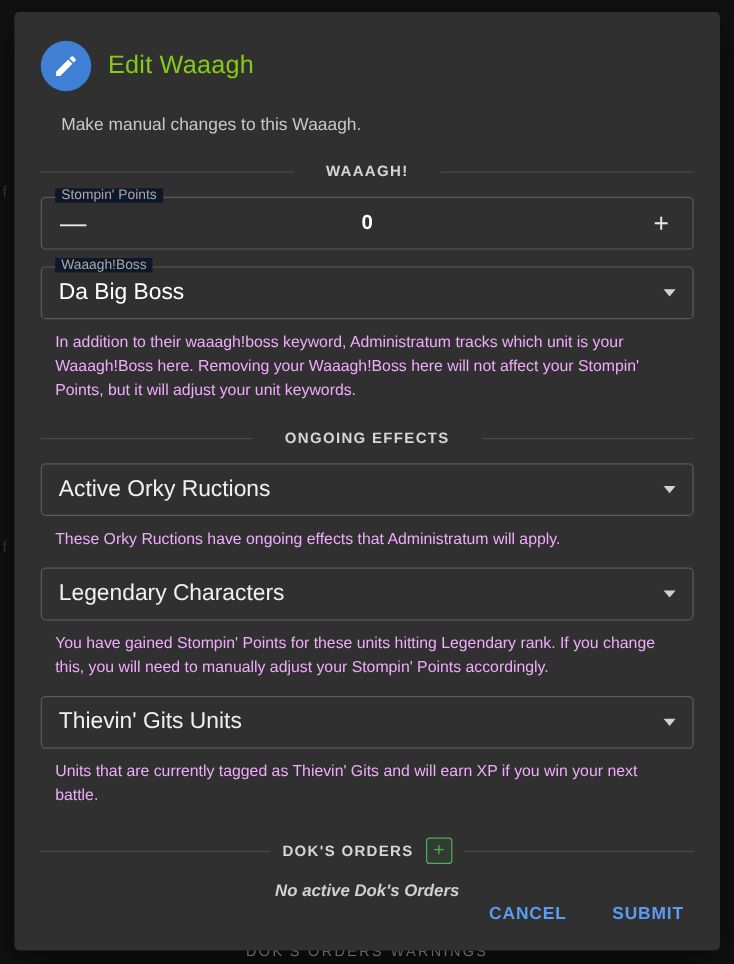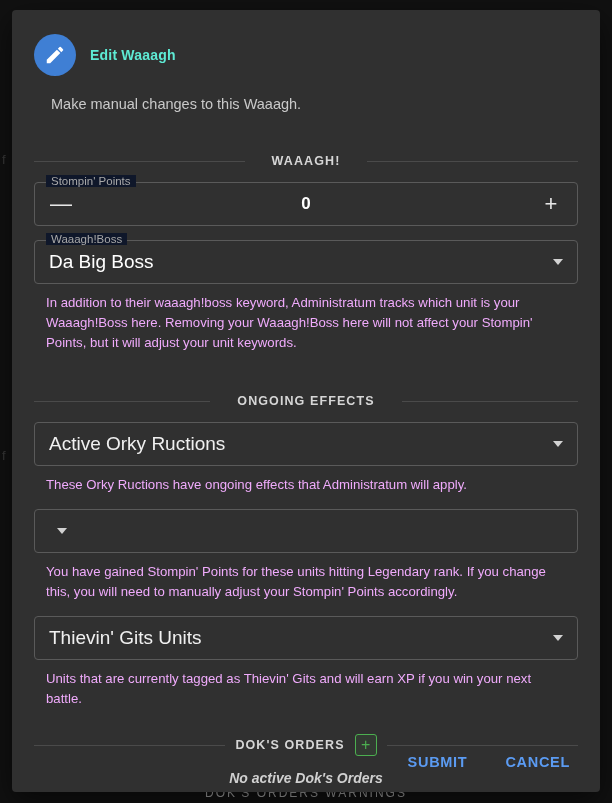--- a/index.html
+++ b/index.html
@@ -46,37 +46,37 @@
   }
   .avatar {
     width: 42px; height: 42px;
     border-radius: 50%;
     background: #3f7fd4;
     display: flex; align-items: center; justify-content: center;
     flex: 0 0 auto;
   }
   .avatar svg { display: block; }
   .dialog-title {
-    color: #5eead4;
-    font-size: 14px;
-    font-weight: bold;
+    color: #84cc16;
+    font-size: 21px;
+    font-weight: normal;
     letter-spacing: 0.2px;
   }
   .dialog-sub {
     color: #c9c9c9;
     font-size: 14.5px;
     margin-top: 20px;
     margin-left: 17px;
   }
 
   .section-header {
     display: flex;
     align-items: center;
     gap: 27px;
-    margin-top: 42px;
+    margin-top: 24px;
     margin-bottom: 6px;
   }
   .section-header .line {
     flex: 1 1 auto;
     height: 1px;
     background: #4a4a4a;
   }
   .section-header .label {
     color: #d6d6d6;
     font-size: 12.5px;
@@ -266,20 +266,21 @@
     <div class="field">
       <div class="select">
         <div class="sel-text placeholderish">Active Orky Ructions</div>
         <div class="caret"></div>
       </div>
     </div>
     <div class="helper">These Orky Ructions have ongoing effects that Administratum will apply.</div>
 
     <div class="field">
       <div class="select">
+        <div class="sel-text placeholderish">Legendary Characters</div>
         <div class="caret"></div>
       </div>
     </div>
     <div class="helper">You have gained Stompin' Points for these units hitting Legendary rank. If you change this, you will need to manually adjust your Stompin' Points accordingly.</div>
 
     <div class="field">
       <div class="select">
         <div class="sel-text placeholderish">Thievin' Gits Units</div>
         <div class="caret"></div>
       </div>
@@ -291,16 +292,16 @@
       <div class="label">DOK'S ORDERS</div>
       <div class="add-btn">+</div>
       <div class="line"></div>
     </div>
 
     <div class="no-orders">No active Dok's Orders</div>
 
   </div>
 
   <div class="actions">
+    <div class="action-btn">CANCEL</div>
     <div class="action-btn">SUBMIT</div>
-    <div class="action-btn">CANCEL</div>
   </div>
 </div>
 
 </body></html>

